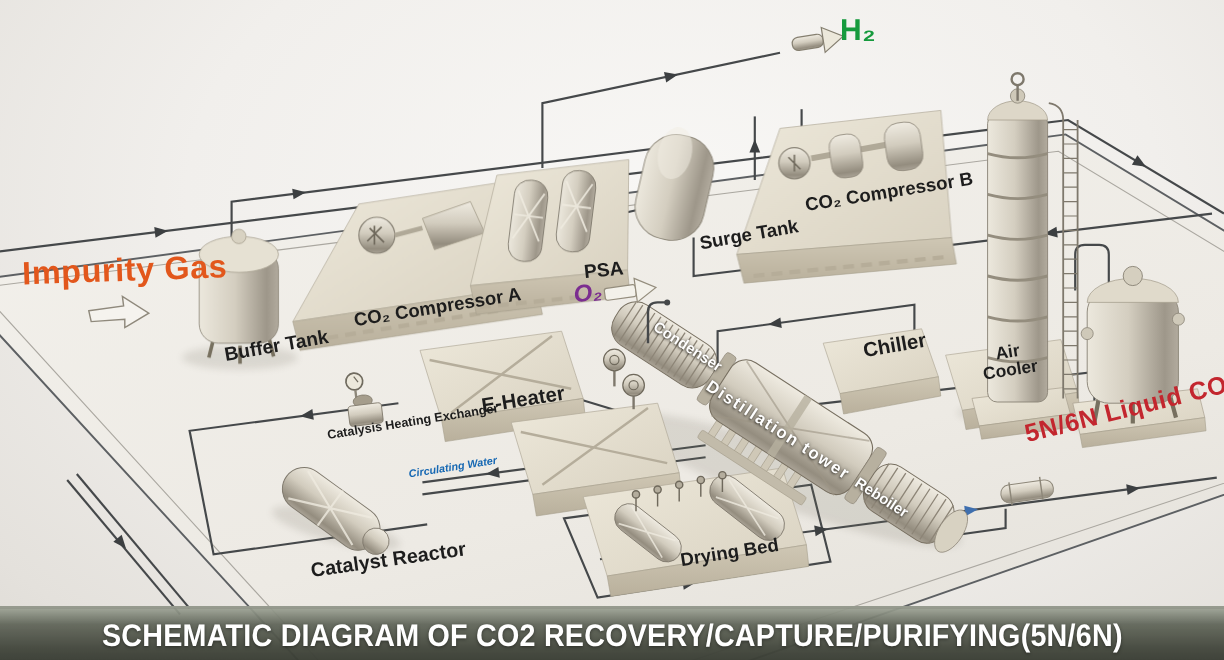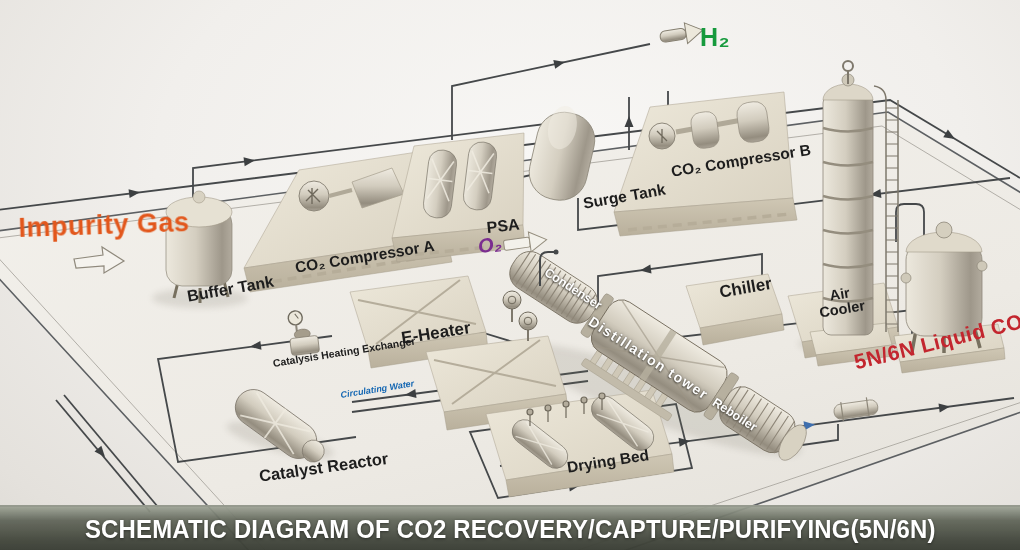--- a/index.html
+++ b/index.html
@@ -326,21 +326,21 @@
       <polygon points="686,24 703,34 686,45" fill="#ece8db" stroke="#857f70" stroke-width="1"></polygon>
     </g>
     <g transform="rotate(-8 856 410)">
       <rect x="834" y="402" width="44" height="15" rx="7" fill="url(#gMetalH)" stroke="#8d8779" stroke-width=".8"></rect>
       <path d="M842,400 L842,419 M868,399 L868,418" stroke="#8d8779" stroke-width="1.2"></path>
     </g>
   </g>
 </svg>
 
 <div class="lbl lbl-stream" style="left:18px;top:214px;font-size:27px;color:#e2571c;transform:rotate(-2deg);">Impurity Gas</div>
-<div class="lbl lbl-stream" style="left:700px;top:24px;font-size:25px;color:#169a3d;">H₂</div>
+<div class="lbl lbl-stream" style="left:700px;top:12px;font-size:25px;color:#169a3d;">H₂</div>
 <div class="lbl lbl-stream" style="left:477px;top:236px;font-size:20px;color:#7b2d90;font-style:italic;transform:rotate(-6deg);">O₂</div>
 <div class="lbl lbl-stream" style="left:852px;top:352px;font-size:21px;color:#c3262e;transform:rotate(-14deg);">5N/6N Liquid CO₂</div>
 <div class="lbl" style="left:340px;top:391px;font-size:9px;color:#1668b3;font-style:italic;transform:rotate(-9deg);">Circulating Water</div>
 
 <div class="lbl" style="left:186px;top:289px;font-size:16px;transform:rotate(-10deg);">Buffer Tank</div>
 <div class="lbl" style="left:294px;top:260px;font-size:15.5px;transform:rotate(-9deg);">CO₂ Compressor A</div>
 <div class="lbl" style="left:486px;top:220px;font-size:16px;transform:rotate(-6deg);">PSA</div>
 <div class="lbl" style="left:582px;top:196px;font-size:15.5px;transform:rotate(-10deg);">Surge Tank</div>
 <div class="lbl" style="left:670px;top:164px;font-size:15.5px;transform:rotate(-9deg);">CO₂ Compressor B</div>
 <div class="lbl" style="left:400px;top:330px;font-size:17px;transform:rotate(-9deg);">E-Heater</div>

